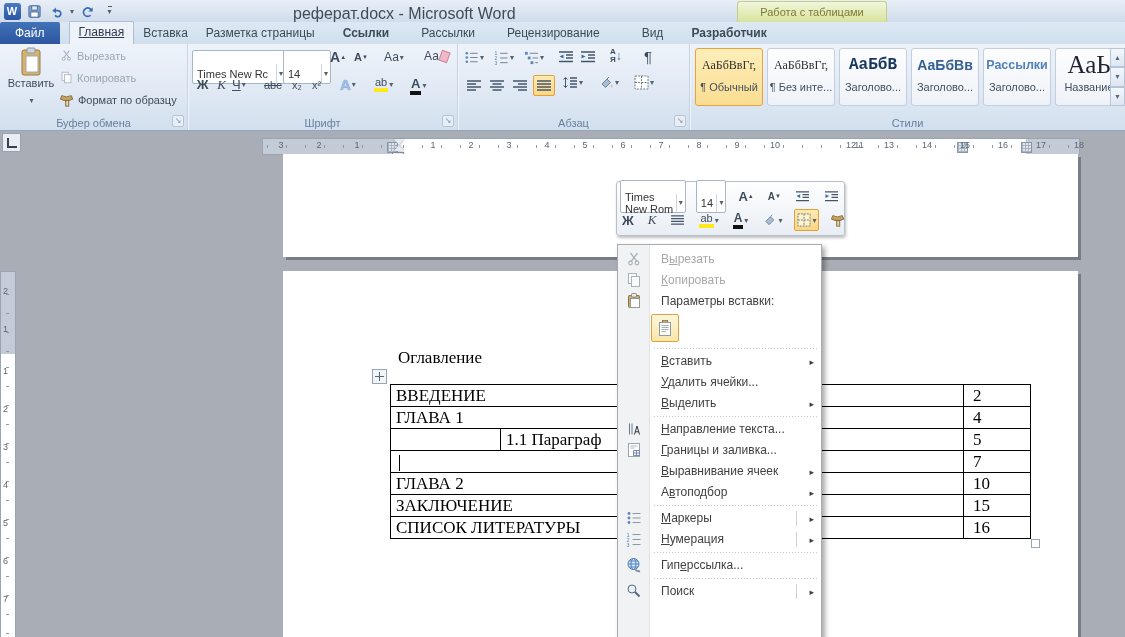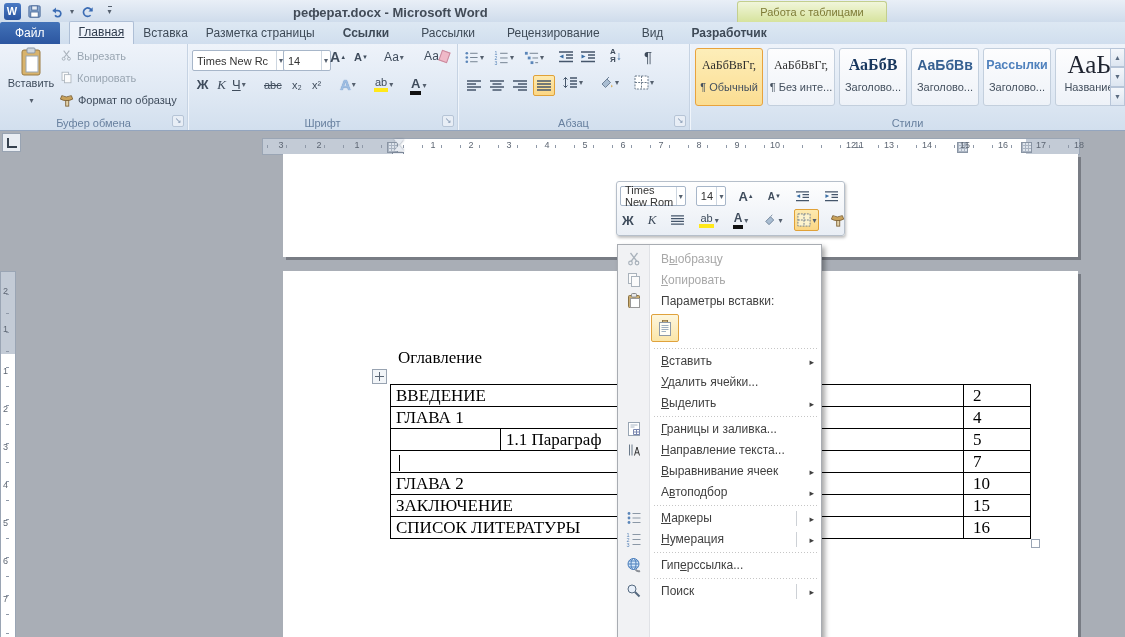--- a/index.html
+++ b/index.html
@@ -9,21 +9,21 @@
   svg{display:block;}
   u{text-decoration:underline;}
 
   
   .titlebar{position:absolute;left:0;top:0;width:1125px;height:22px;
     background:linear-gradient(#e9eff7,#cfdcec);border-bottom:1px solid #bcc9da;}
   .qat{position:absolute;left:3px;top:2px;display:flex;align-items:center;gap:4px;}
   .qat .qbtn{width:18px;height:18px;display:flex;align-items:center;justify-content:center;}
   .wlogo{width:17px;height:17px;background:linear-gradient(#4a7ac4,#2b55a0);border-radius:3px;
     color:#fff;font-weight:bold;font-size:11px;text-align:center;line-height:17px;}
-  .win-title{position:absolute;left:293px;top:5px;font-size:13px;color:#424b57;font-weight:bold;}
+  .win-title{position:absolute;left:293px;top:5px;font-size:16px;color:#424b57;}
   .ctx-group{position:absolute;left:737px;top:1px;width:148px;height:21px;border:1px solid #c3cf8e;border-bottom:none;
     border-radius:3px 3px 0 0;background:linear-gradient(#f1f6da,#d5e29a);
     font-size:11px;color:#7e7b36;text-align:center;line-height:20px;}
 
   
   .tabrow{position:absolute;left:0;top:22px;width:1125px;height:22px;
     background:linear-gradient(#dde8f3,#d0deee);display:flex;align-items:flex-end;}
   .tab{height:22px;line-height:22px;padding:0 9px;font-size:12px;color:#3e4a57;white-space:nowrap;}
   .tab-file{background:linear-gradient(#4272b8,#2c56a0);color:#fff;border-radius:2px 2px 0 0;
     padding:0 15px;margin-right:9px;}
@@ -37,33 +37,33 @@
   .ribbon{position:absolute;left:0;top:44px;width:1125px;height:86px;
     background:linear-gradient(#eef3fa 0%,#e0e9f4 55%,#d2dfee 100%);
     border-bottom:1px solid #93a5bf;display:flex;}
   .rgroup{position:relative;height:100%;border-right:1px solid #c6d3e3;box-shadow:1px 0 0 #f0f5fb;}
   .glabel{position:absolute;bottom:1px;left:0;right:0;text-align:center;font-size:11px;color:#68809f;}
   .launcher{position:absolute;bottom:3px;right:3px;width:10px;height:10px;font-size:8px;color:#7d92ad;
     line-height:10px;text-align:center;border:1px solid #b6c4d6;border-radius:2px;background:#e8eef6;}
   .rbtn{display:inline-flex;align-items:center;justify-content:center;color:#3f4c5c;}
   .dd{font-size:8px;color:#55606e;margin-left:1px;}
   .combo{background:#fff;border:1px solid #a7b6c9;height:19px;display:flex;align-items:center;
-    font-size:11px;color:#333;padding:0 2px 0 4px;border-radius:2px;}
+    font-size:11px;color:#333;padding:13px 2px 0 4px;border-radius:2px;}
   .combo .dd{margin-left:auto;border-left:1px solid #cdd6e0;padding-left:2px;height:100%;display:flex;align-items:center;}
   .sel-orange{background:linear-gradient(#fdeab0,#fbd684);border:1px solid #e0a138;border-radius:2px;}
   .grayed{color:#9aa6b2;}
 
   
   .stylecard{width:66px;height:56px;margin:4px 2px 0 2px;background:linear-gradient(#fdfdfe,#eef2f8);
     border:1px solid #c3cfdd;border-radius:3px;text-align:center;overflow:hidden;}
   .stylecard.sel{background:linear-gradient(#fdeeb9,#fbdd92);border:1px solid #e8a33d;}
   .sc-sample{height:32px;display:flex;align-items:center;justify-content:center;white-space:nowrap;}
   .sc-name{font-size:11px;color:#44505e;white-space:nowrap;}
   .f-norm{font-family:"Liberation Serif",serif;font-size:12px;color:#2e2e2e;}
-  .f-h1{font-family:Liberation Serif, serif;font-size:16px;font-weight:bold;color:#17365d;}
+  .f-h1{font-family:Liberation Mono, monospace;font-size:16px;font-weight:bold;color:#17365d;}
   .f-h2{font-size:14px;font-weight:bold;color:#366091;}
   .f-h3{font-size:12.5px;font-weight:bold;color:#4f81bd;}
   .f-title{font-family:"Liberation Serif",serif;font-size:25px;color:#1f2430;}
   .gal-strip{position:absolute;right:0;top:4px;width:15px;height:58px;display:flex;flex-direction:column;}
   .gal-b{flex:1;background:linear-gradient(#f4f7fb,#dde6f1);border:1px solid #b7c5d8;font-size:7px;
     color:#5a6b80;display:flex;align-items:center;justify-content:center;}
 
   
   .tabsel{position:absolute;left:2px;top:133px;width:17px;height:17px;background:#e9edf3;
     border:1px solid #98a3b2;display:flex;align-items:center;justify-content:center;}
@@ -577,21 +577,21 @@
 
 <div class="cmenu">
   <div class="mi dis">
     <span class="ic">
         <svg width="16" height="16" viewBox="0 0 16 16">
           <path d="M4.5 2 L11 10.5 M11.5 2 L5 10.5" stroke="#a9b2bb" stroke-width="1.3" fill="none"></path>
           <circle cx="4.5" cy="12" r="1.8" stroke="#a9b2bb" fill="none" stroke-width="1.2"></circle>
           <circle cx="11" cy="12" r="1.8" stroke="#a9b2bb" fill="none" stroke-width="1.2"></circle>
         </svg>
       </span>
-    <span>В</span><u>ы</u><span>образцу</span>
+    <span>В</span><u>ы</u><span>резать</span>
   </div>
   <div class="mi dis">
     <span class="ic">
         <svg width="16" height="16" viewBox="0 0 16 16">
           <rect x="2.5" y="1.5" width="8" height="10" fill="#fbfbfb" stroke="#a9b2bb"></rect>
           <rect x="5.5" y="4.5" width="8" height="10" fill="#fbfbfb" stroke="#a9b2bb"></rect>
         </svg>
       </span>
     <span></span><u>К</u><span>опировать</span>
   </div>
@@ -623,35 +623,35 @@
     <span></span><u>У</u><span>далить ячейки...</span>
   </div>
   <div class="mi">
     <span></span><u>В</u><span>ыделить</span>
     <span class="arr subarr">▸</span>
   </div>
   <div class="msep"></div>
   <div class="mi">
     <span class="ic">
         <svg width="16" height="16" viewBox="0 0 16 16">
+          <path d="M3.5 2.5 V13.5 M6 2.5 V13.5" stroke="#6b7a8a"></path>
+          <path d="M8.5 13.5 L11 5 L13.5 13.5 M9.4 10.8 h3.2" stroke="#333" fill="none"></path>
+        </svg>
+      </span>
+    <span></span><u>Н</u><span>аправление текста...</span>
+  </div>
+  <div class="mi">
+    <span class="ic">
+        <svg width="16" height="16" viewBox="0 0 16 16">
           <rect x="2.5" y="1.5" width="11" height="13" fill="#fff" stroke="#98a5b3"></rect>
           <path d="M4.5 4 h7 M4.5 6 h4" stroke="#aab7c4"></path>
           <path d="M7.5 8.5 h6 M7.5 11 h6 M7.5 13.5 h6 M7.5 8.5 v5 M10.5 8.5 v5 M13.5 8.5 v5" stroke="#7a87b0"></path>
         </svg>
       </span>
     <span></span><u>Г</u><span>раницы и заливка...</span>
-  </div>
-  <div class="mi">
-    <span class="ic">
-        <svg width="16" height="16" viewBox="0 0 16 16">
-          <path d="M3.5 2.5 V13.5 M6 2.5 V13.5" stroke="#6b7a8a"></path>
-          <path d="M8.5 13.5 L11 5 L13.5 13.5 M9.4 10.8 h3.2" stroke="#333" fill="none"></path>
-        </svg>
-      </span>
-    <span></span><u>Н</u><span>аправление текста...</span>
   </div>
   <div class="mi">
     <span></span><u>В</u><span>ыравнивание ячеек</span>
     <span class="arr subarr">▸</span>
   </div>
   <div class="mi">
     <span>А</span><u>в</u><span>топодбор</span>
     <span class="arr subarr">▸</span>
   </div>
   <div class="msep"></div>

